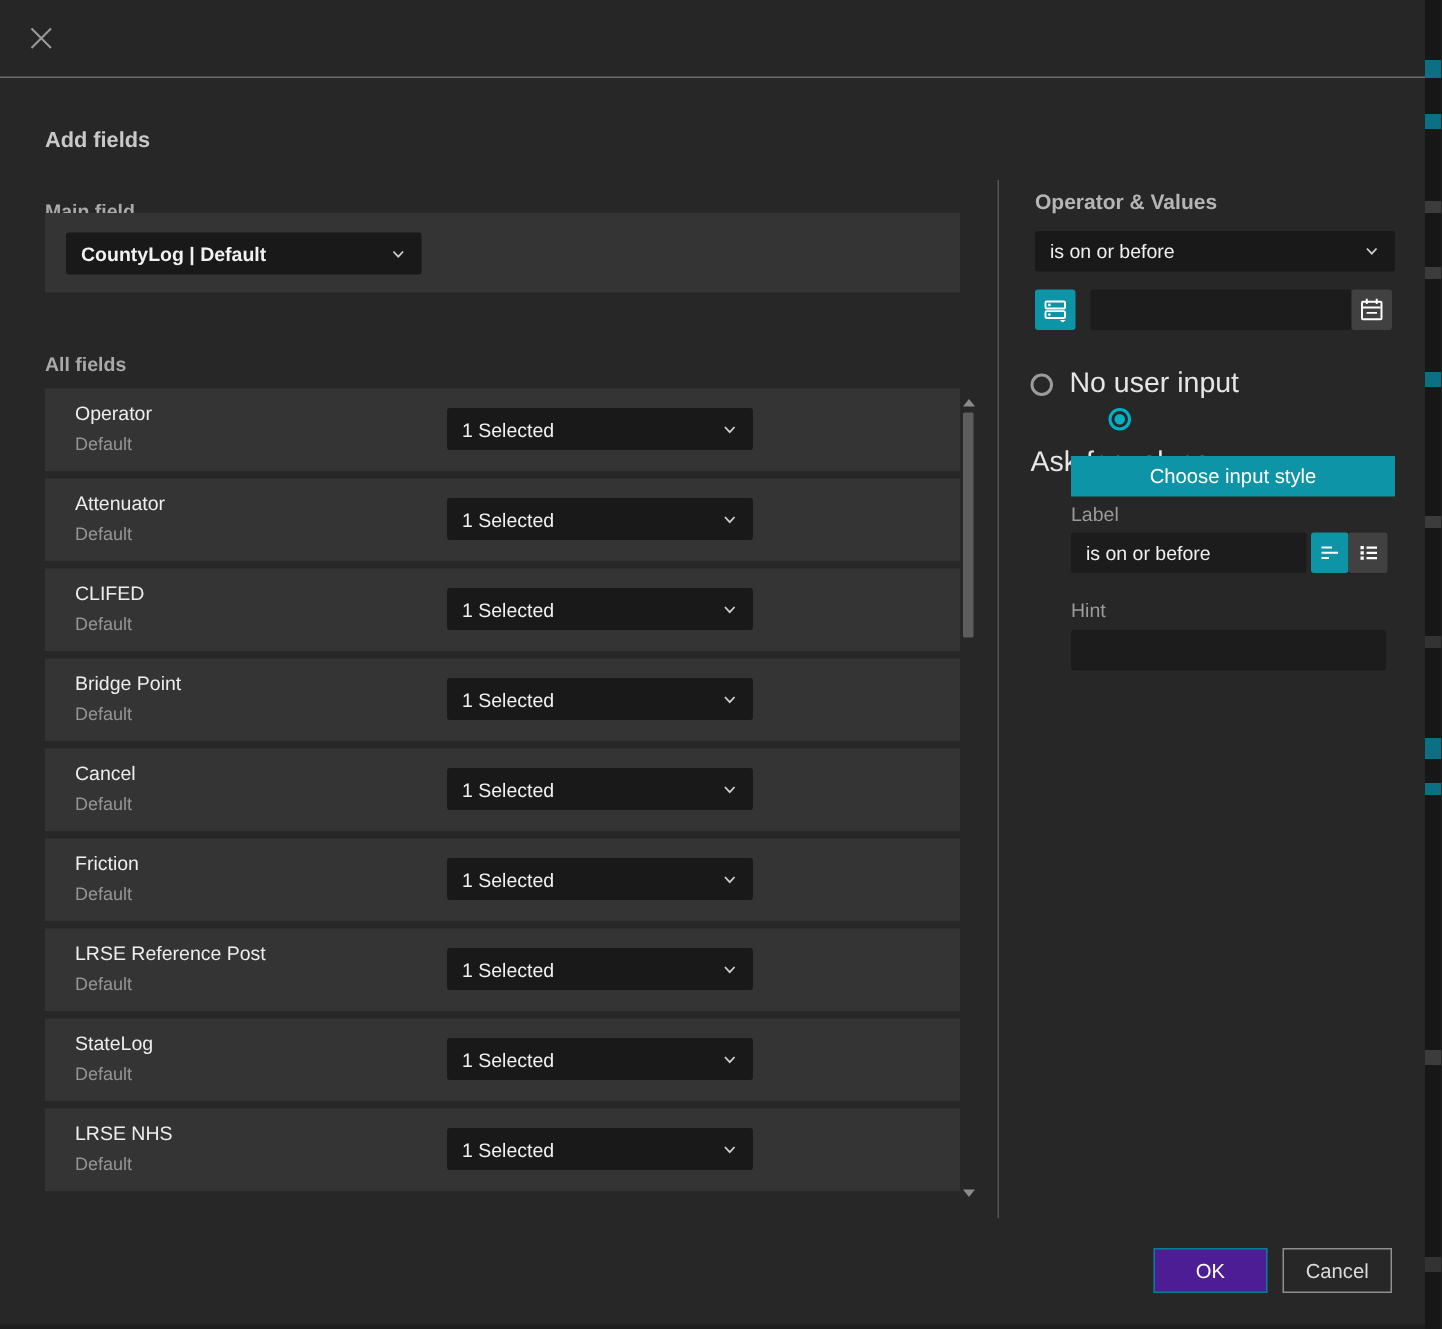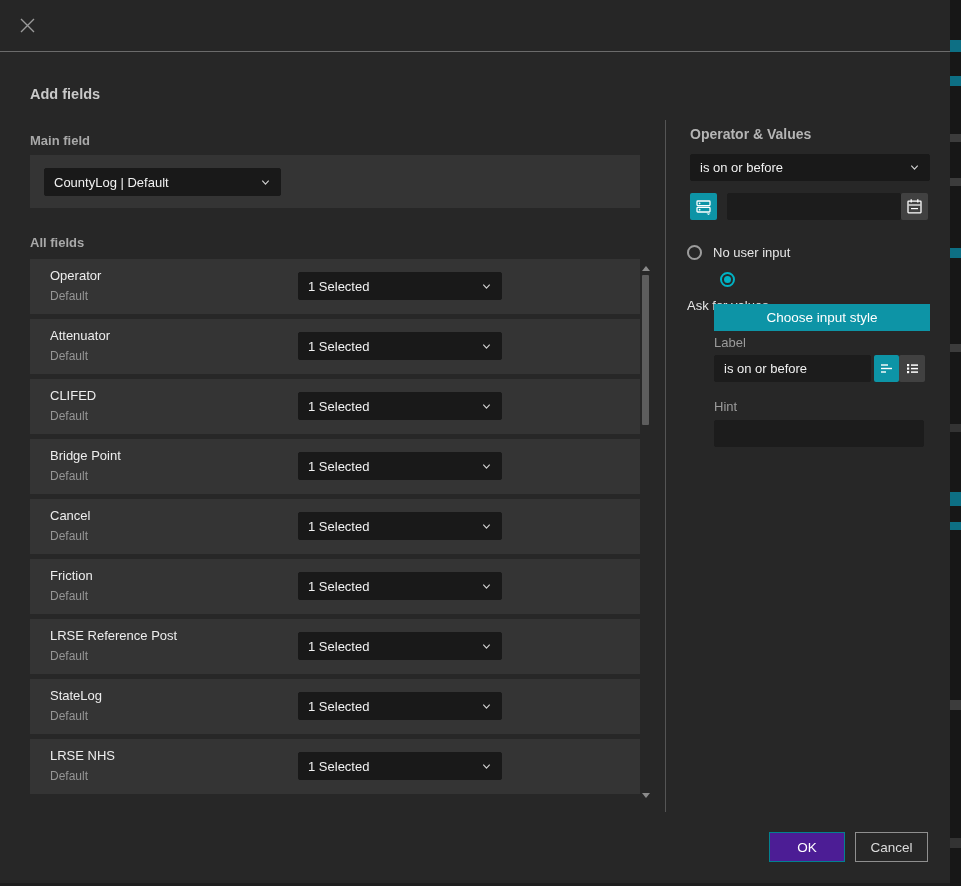--- a/index.html
+++ b/index.html
@@ -28,21 +28,21 @@
   
   .select {
     background:#191919; border:1px solid #191919; border-radius:2px;
     height:28px; display:flex; align-items:center; padding:0 9px;
     color:#f1f1f1; cursor:pointer;
   }
   .select .sel-text { flex:1; white-space:nowrap; overflow:hidden; }
   .select .chev { flex:none; margin-left:6px; display:flex; }
 
   
-  .main-box { left:30px; top:155px; width:610px; height:53px; background:#343434; }
+  .main-box { left:30px; top:142px; width:610px; height:53px; background:#343434;font-weight:bold; }
   .main-box .select.s1 { position:absolute; left:14px; top:13px; width:237px; }
   .main-box .select.s2 { position:absolute; left:266px; top:13px; width:206px; }
   .cal-ic { display:flex; margin-right:8px; flex:none; }
 
   
   .rows { left:30px; top:259px; width:610px; }
   .frow {
     position:relative; height:55px; margin-bottom:5px; background:#343434;
   }
   .frow .fname { position:absolute; left:20px; top:9px; font-size:13px; color:#ededed; }
@@ -81,21 +81,21 @@
   
   .radio-item { position:absolute; left:687px; display:flex; align-items:center; gap:11px; cursor:pointer; }
   .radio-circle {
     width:15px; height:15px; border-radius:50%; border:2px solid #9c9c9c; flex:none;
     display:flex; align-items:center; justify-content:center; background:transparent;
   }
   .radio-item.checked .radio-circle { border-color:#00b2c4; }
   .radio-item.checked .radio-circle::after {
     content:""; width:7px; height:7px; border-radius:50%; background:#00b2c4;
   }
-  .radio-label { color:#e6e6e6; font-size:13px; }
+  .radio-label { color:#e6e6e6; font-size:19px; }
 
   .choose-btn {
     left:714px; top:304px; width:216px; height:27px; background:#0d94a6;
     color:#fff; display:flex; align-items:center; justify-content:center;
     font-size:13.5px; cursor:pointer; border:none;
   }
   .lbl { font-size:13px; color:#9b9b9b; }
   .label-lbl { left:714px; top:335px; }
   .label-row { left:714px; top:355px; height:27px; }
   .label-input { position:absolute; left:0; top:0; width:157px; height:27px; }

